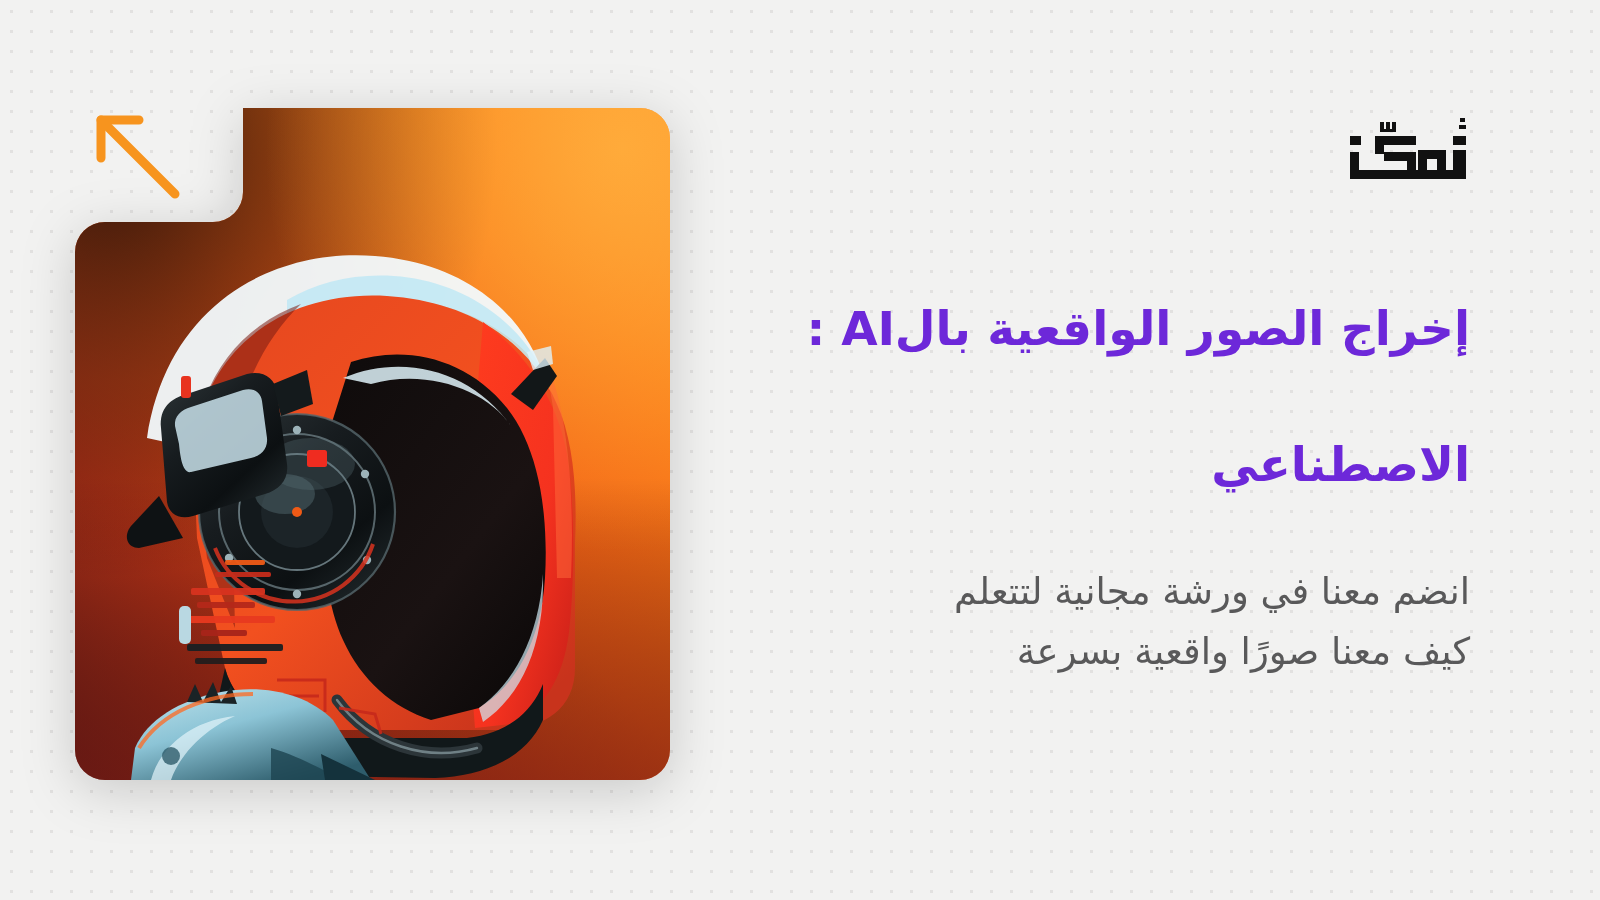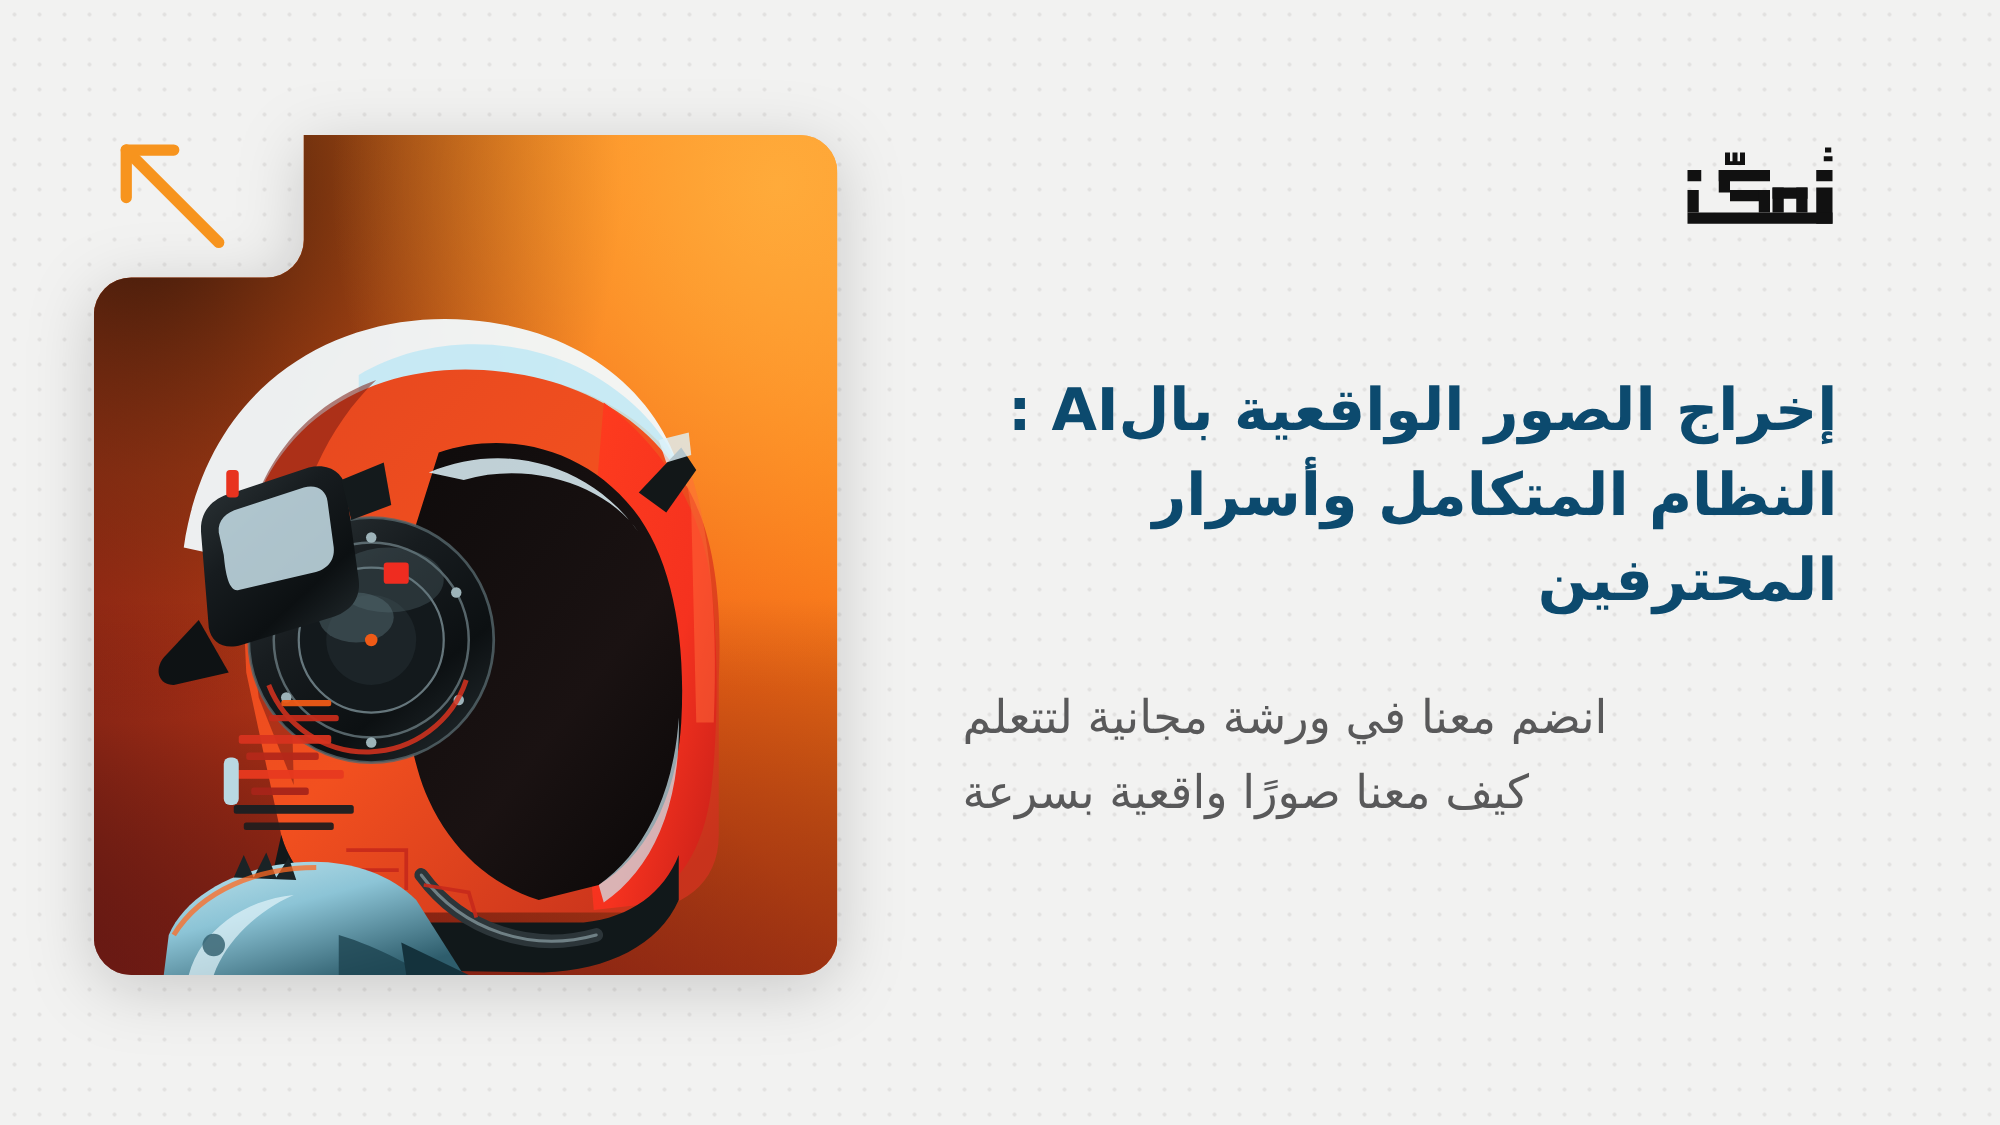--- a/index.html
+++ b/index.html
@@ -78,41 +78,41 @@
     height: 78px;
     width: 150px;
   }
 
   #headline {
     position: absolute;
     right: 0;
     top: 295px;
     width: 700px;
     margin: 0;
-    color: #0c4a6e;
+    color: #6d28d9;
     font-size: 47px;
     line-height: 1.45;
     font-weight: 700;
     letter-spacing: -0.2px;
     text-align: right;
     direction: rtl;
     font-family: "DejaVu Sans", "Liberation Sans", sans-serif;
   }
 
   #subhead {
     position: absolute;
     right: 0;
-    top: 544px;
+    top: 562px;
     width: 700px;
     margin: 0;
     color: #59595a;
     font-size: 37px;
     line-height: 1.62;
     font-weight: 400;
-    text-align: left;
+    text-align: right;
     direction: rtl;
     font-family: "DejaVu Sans", "Liberation Sans", sans-serif;
   }
 </style>
 </head>
 <body>
 
 <div id="dot-bg"></div>
 
 <div id="card-wrap">
@@ -343,21 +343,21 @@
       <rect x="64" y="40" width="32" height="9"></rect>
       <rect x="87" y="40" width="9" height="18"></rect>
 
       <rect x="30" y="40" width="9" height="18"></rect>
       <rect x="30" y="24" width="11" height="9"></rect>
     </g>
   </svg>
 
   <h1 id="headline">
     <span>إخراج الصور الواقعية بالAI :</span><br>
-    <span>النظام المتكامل وأسرار</span><br>
-    <span>المحترفين</span>
+    <br>
+    <span>الاصطناعي</span>
   </h1>
 
   <p id="subhead">
     <span>انضم معنا في ورشة مجانية لتتعلم</span><br>
     <span>كيف معنا صورًا واقعية بسرعة</span><br>
   </p>
 </div>
 
 </body></html>

